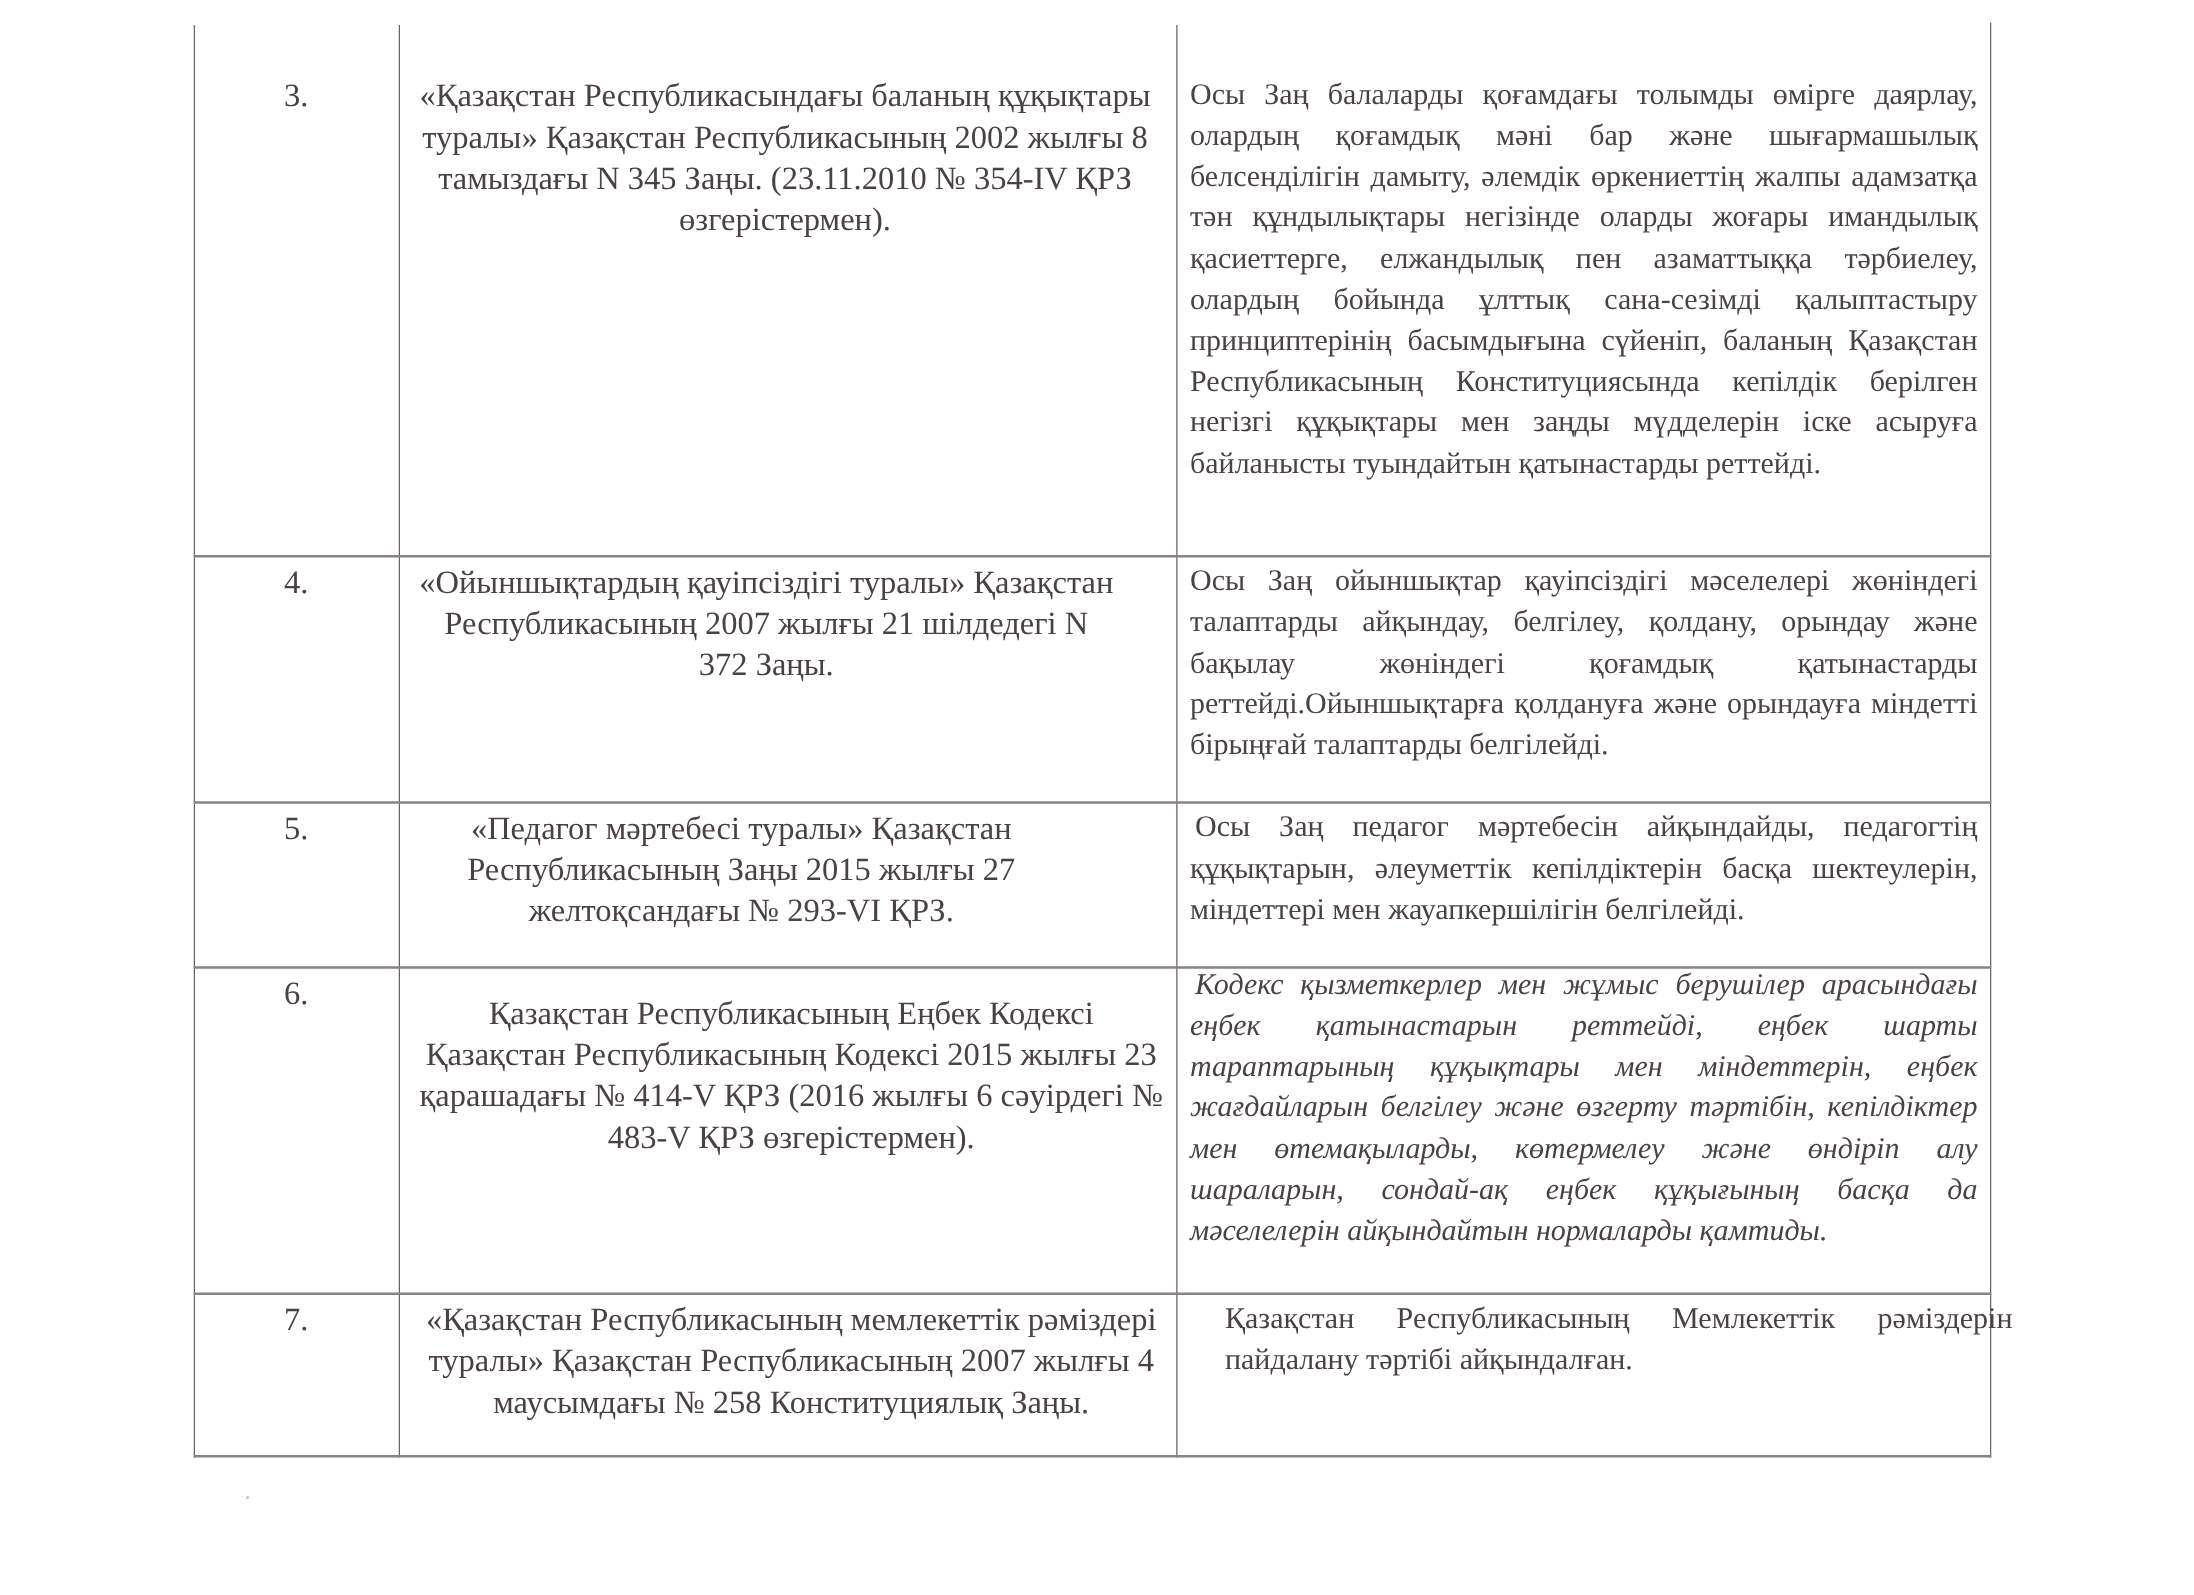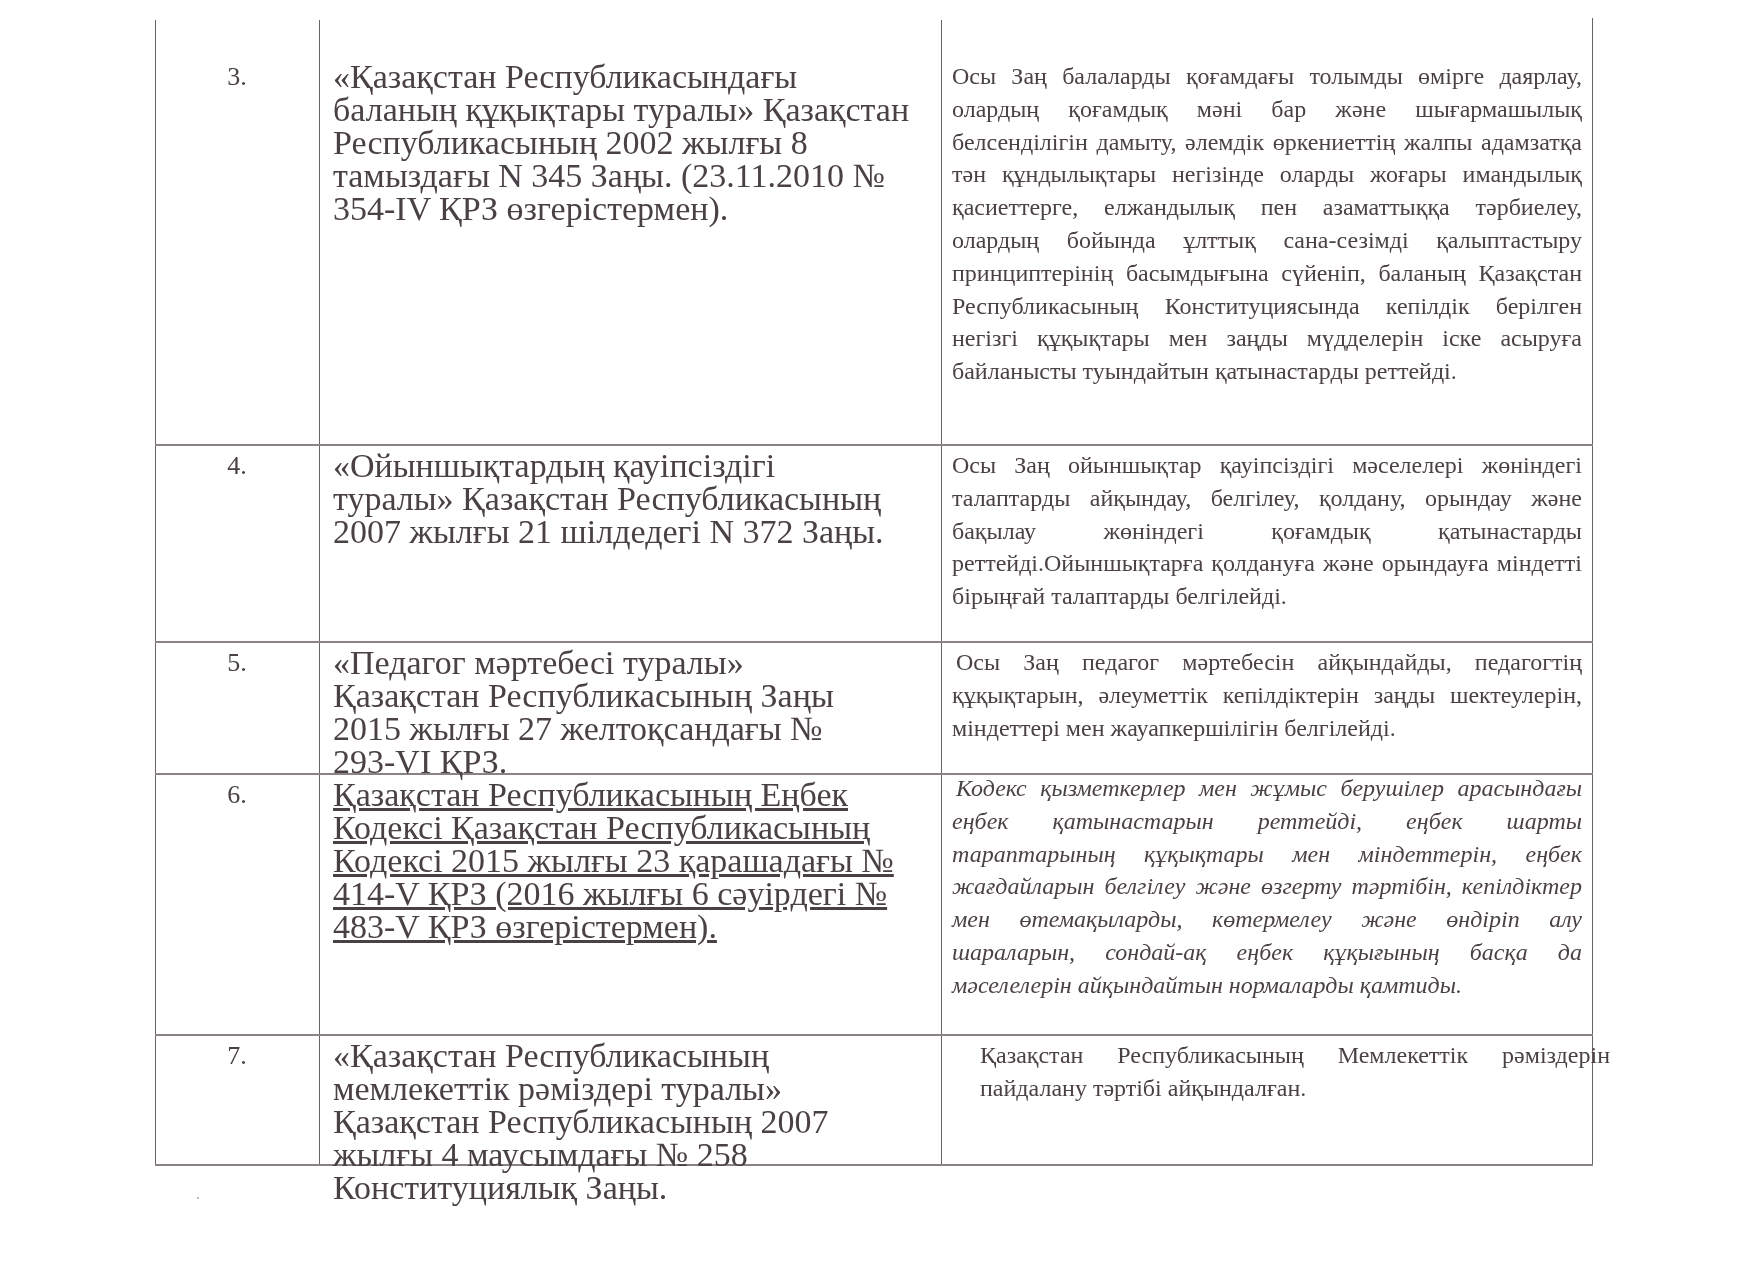--- a/index.html
+++ b/index.html
@@ -4,21 +4,21 @@
 <style>
   html, body { margin:0; padding:0; background:#ffffff; }
   body { width:1755px; height:1276px; position:relative; overflow:hidden;
          font-family:"Liberation Serif", "DejaVu Serif", serif; color:#4a4147; }
   .page { position:absolute; left:0; top:0; width:1755px; height:1276px; }
   .vline { position:absolute; width:1px; background:#6b6266; }
   .hline { position:absolute; height:2px; background:#8a8286; }
   .row { position:absolute; left:0; width:1755px; }
   .num { position:absolute; left:155px; width:164px; text-align:center;
          font-size:26px; line-height:33px; }
-  .law { position:absolute; left:333px; width:600px; font-size:34px; line-height:33px; }
+  .law { position:absolute; left:333px; width:600px; font-size:26px; line-height:33px;text-align:center; }
   .desc { position:absolute; left:952px; width:630px; font-size:24px; line-height:32.8px;
           text-align:justify; text-align-last:left; }
   .desc.indent { text-indent:4px; }
   .dot { position:absolute; left:197px; top:1197px; width:2px; height:2px; background:#bbb; }
 </style>
 </head>
 <body>
 
 <div class="page">
 
@@ -41,26 +41,26 @@
 
   <div class="row" style="top:0;">
     <div class="num" style="top:449px;">4.</div>
     <div class="law" style="top:449px; width:560px;">«Ойыншықтардың қауіпсіздігі туралы» Қазақстан Республикасының 2007 жылғы 21 шілдедегі N 372 Заңы.</div>
     <div class="desc" style="top:449px;">Осы Заң ойыншықтар қауіпсіздігі мәселелері жөніндегі талаптарды айқындау, белгілеу, қолдану, орындау және бақылау жөніндегі қоғамдық қатынастарды реттейді.Ойыншықтарға қолдануға және орындауға міндетті бірыңғай талаптарды белгілейді.</div>
   </div>
 
   <div class="row" style="top:0;">
     <div class="num" style="top:646px;">5.</div>
     <div class="law" style="top:646px; width:520px;">«Педагог мәртебесі туралы» Қазақстан Республикасының Заңы 2015 жылғы 27 желтоқсандағы № 293-VI ҚРЗ.</div>
-    <div class="desc indent" style="top:646px;">Осы Заң педагог мәртебесін айқындайды, педагогтің құқықтарын, әлеуметтік кепілдіктерін заңды шектеулерін, міндеттері мен жауапкершілігін белгілейді.</div>
+    <div class="desc indent" style="top:646px;">Осы Заң педагог мәртебесін айқындайды, педагогтің құқықтарын, әлеуметтік кепілдіктерін басқа шектеулерін, міндеттері мен жауапкершілігін белгілейді.</div>
   </div>
 
   <div class="row" style="top:0;">
     <div class="num" style="top:778px;">6.</div>
-    <div class="law" style="top:778px; width:600px;text-decoration:underline;">Қазақстан Республикасының Еңбек Кодексі Қазақстан Республикасының Кодексі 2015 жылғы 23 қарашадағы № 414-V ҚРЗ (2016 жылғы 6 сәуірдегі № 483-V ҚРЗ өзгерістермен).</div>
+    <div class="law" style="top:794px; width:600px;">Қазақстан Республикасының Еңбек Кодексі Қазақстан Республикасының Кодексі 2015 жылғы 23 қарашадағы № 414-V ҚРЗ (2016 жылғы 6 сәуірдегі № 483-V ҚРЗ өзгерістермен).</div>
     <div class="desc indent" style="top:772px;font-style:italic;">Кодекс қызметкерлер мен жұмыс берушілер арасындағы еңбек қатынастарын реттейді, еңбек шарты тараптарының құқықтары мен міндеттерін, еңбек жағдайларын белгілеу және өзгерту тәртібін, кепілдіктер мен өтемақыларды, көтермелеу және өндіріп алу шараларын, сондай-ақ еңбек құқығының басқа да мәселелерін айқындайтын нормаларды қамтиды.</div>
   </div>
 
   <div class="row" style="top:0;">
     <div class="num" style="top:1039px;">7.</div>
     <div class="law" style="top:1039px; width:600px;">«Қазақстан Республикасының мемлекеттік рәміздері туралы» Қазақстан Республикасының 2007 жылғы 4 маусымдағы № 258 Конституциялық Заңы.</div>
     <div class="desc" style="top:1039px;margin-left:28px;">Қазақстан Республикасының Мемлекеттік рәміздерін пайдалану тәртібі айқындалған.</div>
   </div>
 
   <div class="dot"></div>

